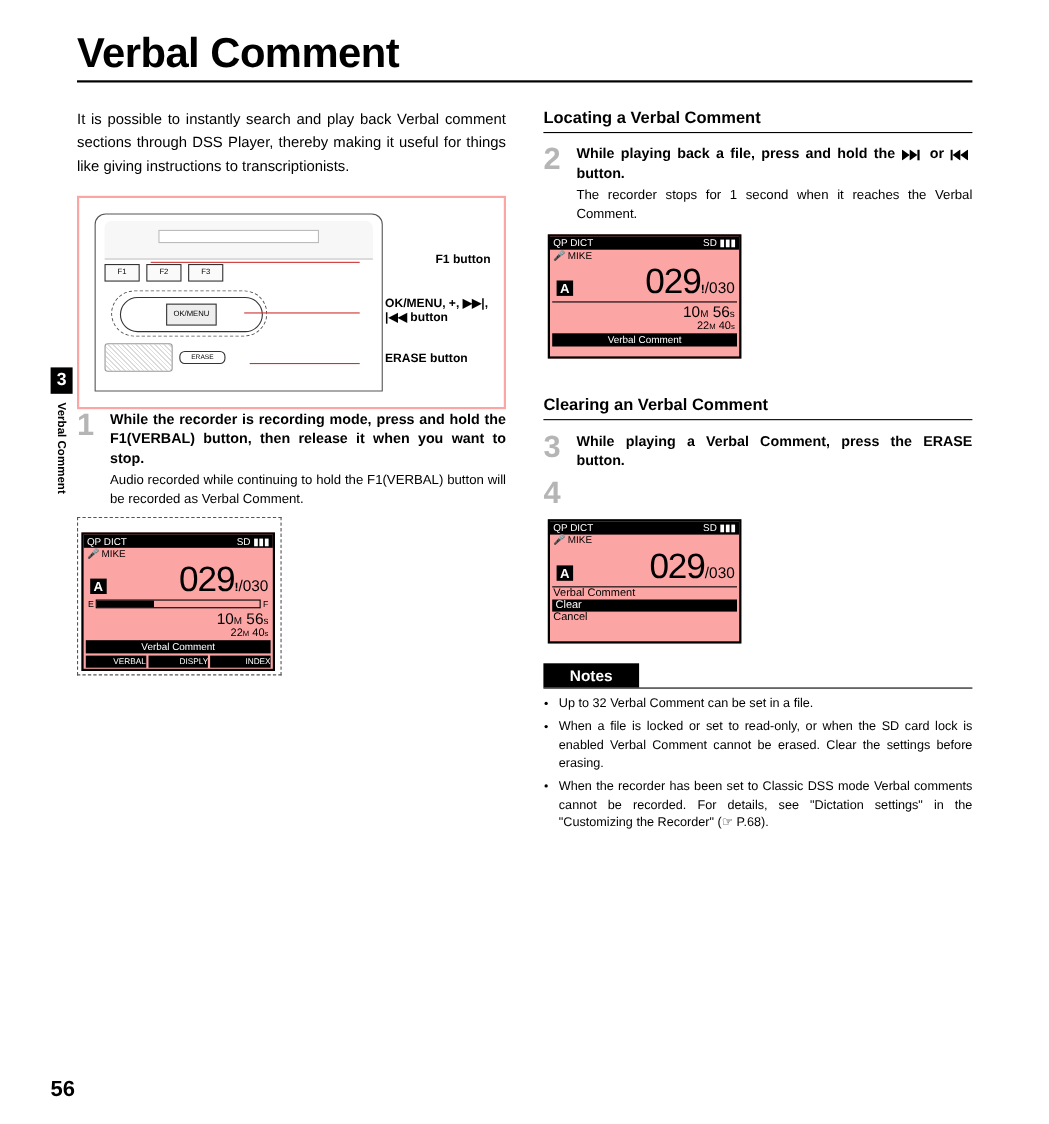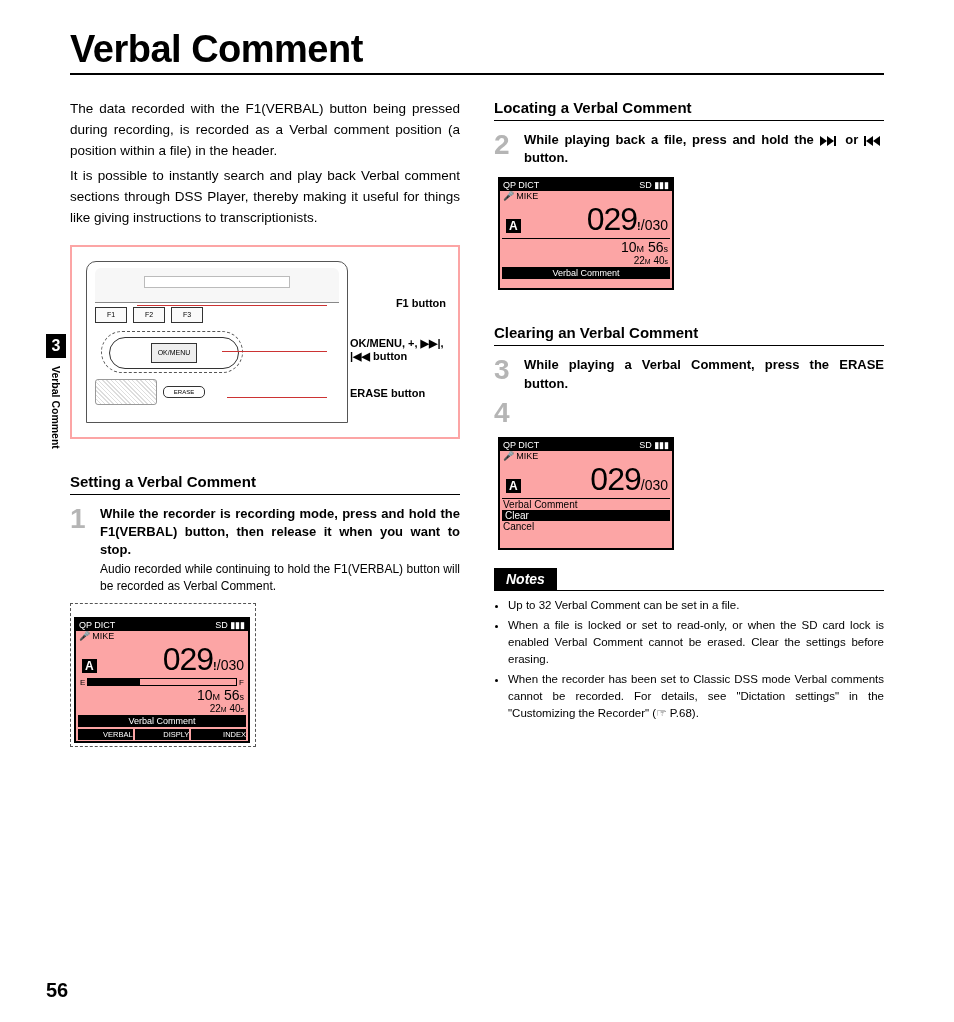--- a/index.html
+++ b/index.html
@@ -112,36 +112,35 @@
   .lcd .time2 { text-align:right; font-size:10px; padding:0 4px;}
   .lcd .time2 .sm{font-size:7px;}
   .lcd .vc-bar { background:#000; color:#fff; font-size:9px; text-align:center; padding:1px 0; margin:1px 2px;}
   .lcd .fnkeys { display:flex; gap:2px; padding:1px 2px;}
   .lcd .fnkeys span{ flex:1; background:#000; color:#fff; font-size:7.5px; text-align:right; padding:1px 0;}
   .lcd .vc-row { font-size:10px; padding:0 3px;}
   .lcd .opt { font-size:10px; padding:0 3px; }
   .lcd .opt.sel { background:#000; color:#fff; margin:0 2px;}
   .lcd .exclaim { font-size:11px; font-weight:bold; }
   .dash-border { padding:3px; border:1.5px dashed #555;}
-  .notes-box { background:#000; color:#fff; font-size:14px; font-weight:bold; padding:3px 12px; display:inline-block;font-style:italic;}
+  .notes-box { background:#000; color:#fff; font-size:14px; font-weight:bold; padding:3px 24px; display:inline-block;}
   .notes-hr { border:none; border-top:1.5px solid #000; margin:0 0 6px 0;}
   ul.notes { margin:4px 0 0 0; padding:0 0 0 14px; font-size:11.5px; line-height:1.45;}
   ul.notes li { margin-bottom:4px; text-align:justify;}
   .icon-inline svg { vertical-align:-2px;}
 </style>
 </head>
 <body>
 
 <div class="page">
   <h1 class="title">Verbal Comment</h1>
 
   <div class="columns">
 
     <div class="col">
-      <p class="body">The data recorded with the F1(VERBAL) button being pressed during recording, is recorded as a Verbal comment position (a position within a file) in the header.</p>
       <p class="body">It is possible to instantly search and play back Verbal comment sections through DSS Player, thereby making it useful for things like giving instructions to transcriptionists.</p>
 
       <div class="device-box">
         <div class="dev-outer">
           <div class="dev-top">
               <div class="inner-slot"></div>
             </div>
           <div class="fbtns">
             <div class="fbtn">F1</div>
             <div class="fbtn">F2</div>
@@ -159,21 +158,20 @@
           </div>
         </div>
         <div class="lead" style="top:58px; left:65px; width:190px;"></div>
         <div class="dev-lbl" style="top:50px; right:12px;">F1 button</div>
         <div class="lead" style="top:104px; left:150px; width:105px;"></div>
         <div class="dev-lbl" style="top:90px; right:12px; width:96px;">OK/MENU, +, ▶▶|, |◀◀ button</div>
         <div class="lead" style="top:150px; left:155px; width:100px;"></div>
         <div class="dev-lbl" style="top:140px; right:12px; width:96px;">ERASE button</div>
       </div>
 
-      <div class="section-head">Setting a Verbal Comment</div>
 
       <div class="step">
         <div class="step-num">1</div>
         <div class="step-body">
           <b>While the recorder is recording mode, press and hold the F1(VERBAL) button, then release it when you want to stop.</b>
           <div class="step-sub">Audio recorded while continuing to hold the F1(VERBAL) button will be recorded as Verbal Comment.</div>
         </div>
       </div>
 
       <div class="dash-border" style="width:178px; margin-top:8px;">
@@ -219,20 +217,21 @@
             <span>While playing back a file, press and hold the </span><span class="icon-inline"><svg width="20" height="10">
                   <polygon points="0,0 7,5 0,10"></polygon>
                   <polygon points="7,0 14,5 7,10"></polygon>
                   <rect x="14" y="0" width="2" height="10"></rect>
                 </svg></span><span> or </span><span class="icon-inline"><svg width="20" height="10">
                   <rect x="0" y="0" width="2" height="10"></rect>
                   <polygon points="9,0 2,5 9,10"></polygon>
                   <polygon points="16,0 9,5 16,10"></polygon>
                 </svg></span><span> button.</span>
           </b>
+          <div class="step-sub">The recorder stops for 1 second when it reaches the Verbal Comment.</div>
         </div>
       </div>
 
       <div class="lcd" style="margin-left:4px;">
         <div class="bar-top">
           <span>QP DICT</span>
           <span><span>SD</span> ▮▮▮</span>
         </div>
         <div class="row-mike">🎤 <span>MIKE</span></div>
         <div class="row-main">

